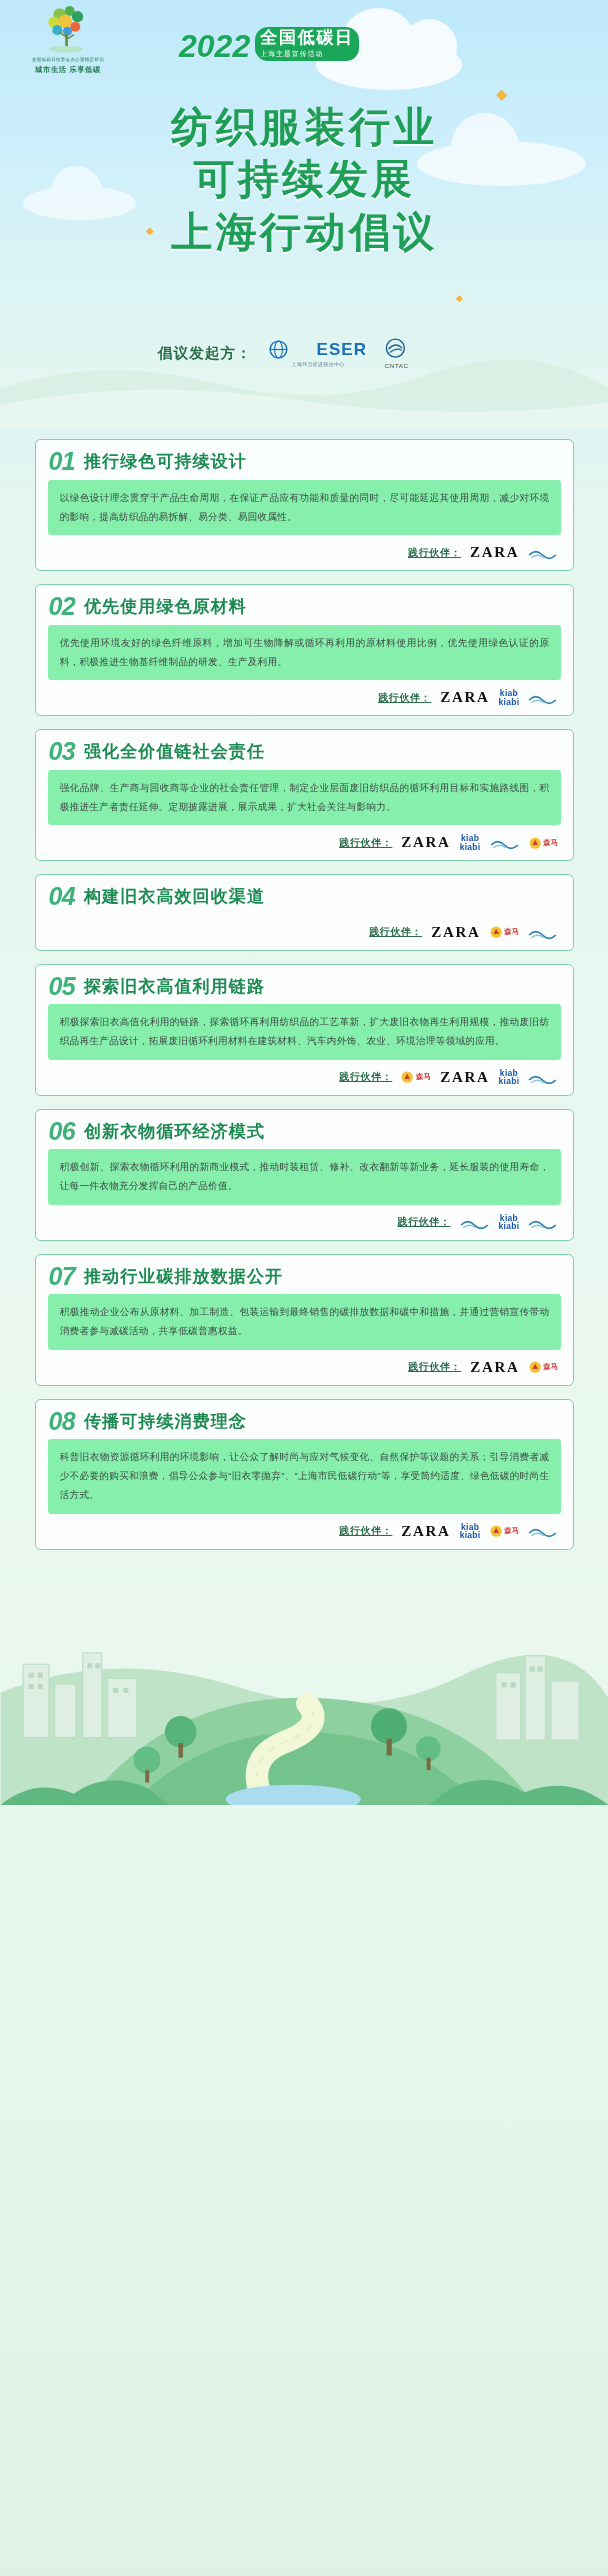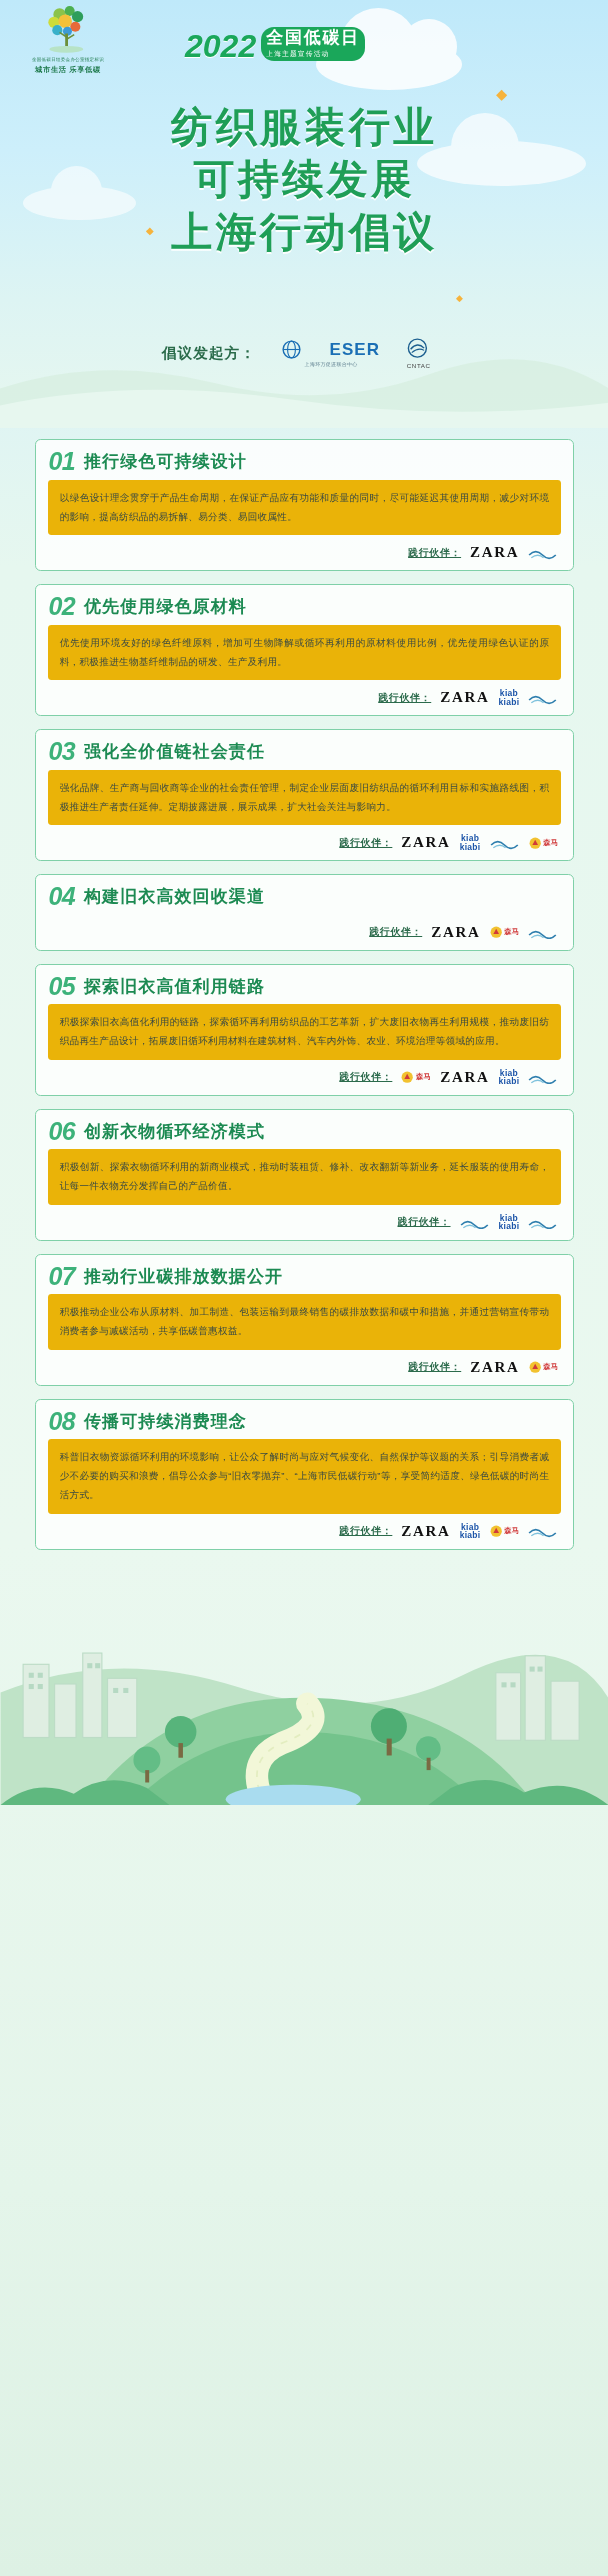--- a/index.html
+++ b/index.html
@@ -51,21 +51,21 @@
   .logo-tree { width: 62px; height: 54px; margin: 0 auto; display:block; }
   .logo-cap1 {
     font-size: 4.5px; color: #1f7a4d; letter-spacing: 0.3px; margin-top: 1.1px; line-height: 1.3;
   }
   .logo-cap2 {
     font-size: 7.3px; color: #1f7a4d; font-weight: bold; letter-spacing: 0.6px; margin-top: 1.7px;
   }
 
   .title-2022 {
     position: absolute;
-    left: 185px; top: 27px;
+    left: 179px; top: 27px;
     display: flex; align-items: flex-end; gap: 4.5px;
   }
   .t2022 {
     font-size: 32px; font-weight: bold; font-style: italic;
     color: #1aa75a; line-height: .95;
     text-shadow: 0 1.1px 0 #ffffff;
   }
   .tblock {
     background: #1aa75a;
     color: #fff;
@@ -85,21 +85,21 @@
     font-weight: bold;
     color: #1f9e57;
     letter-spacing: 3.4px;
     line-height: 1.28;
     text-shadow: 0 1.7px 0 rgba(255,255,255,.9);
   }
 
   .initiator {
     position: absolute;
     left: 0; top: 338px; width: 567px;
-    display: flex; align-items: center; justify-content: center; gap: 26px; margin-left: 13px;
+    display: flex; align-items: center; justify-content: center; gap: 17px;
   }
   .initiator .lbl {
     font-size: 14.6px; color: #2a6b4a; font-weight: bold; letter-spacing: 1.1px;
   }
   .org {
     display: flex; flex-direction: column; align-items: center; gap: 1.1px;
   }
   .org .row { display: flex; align-items: center; gap: 4.5px; }
   .org .oname { font-size: 17px; font-weight: bold; color: #1b6fb5; letter-spacing: 1.1px; padding-left: 24px; }
   .org .osub { font-size: 5px; color: #5a7b8c; letter-spacing: 0.3px; }
@@ -126,21 +126,21 @@
   .num {
     font-size: 25px; font-weight: bold; font-style: italic;
     color: #3db27a; line-height: 1;
     letter-spacing: -0.6px;
   }
   .card-title {
     font-size: 17px; font-weight: bold; color: #1c8a52; letter-spacing: 1.1px;
   }
   .card-body {
     margin: 0 12.4px;
-    background: #eab308;
+    background: #86efac;
     border-radius: 3.4px;
     padding: 9px 11.3px;
     font-size: 9.6px;
     line-height: 1.95;
     color: #3b4a42;
     letter-spacing: 0.3px;
     text-align: justify;
   }
   .partners {
     display: flex; align-items: center; justify-content: flex-end;

